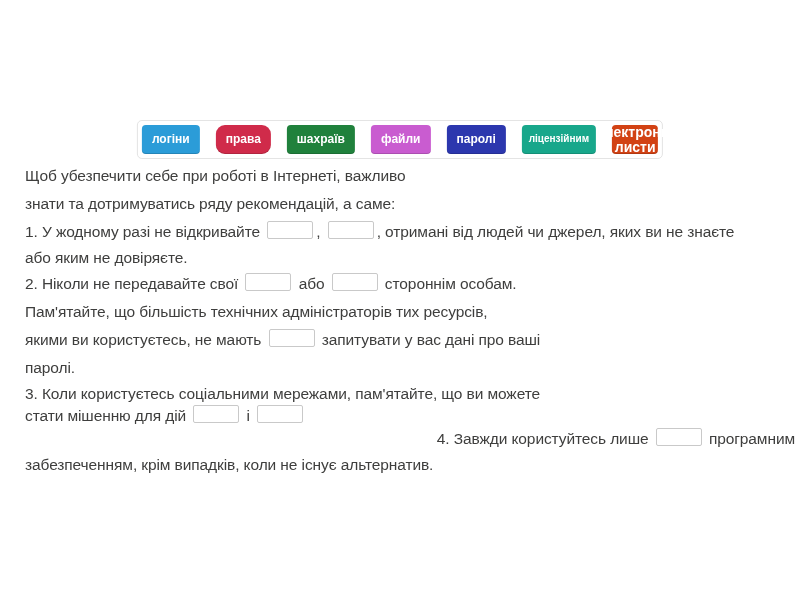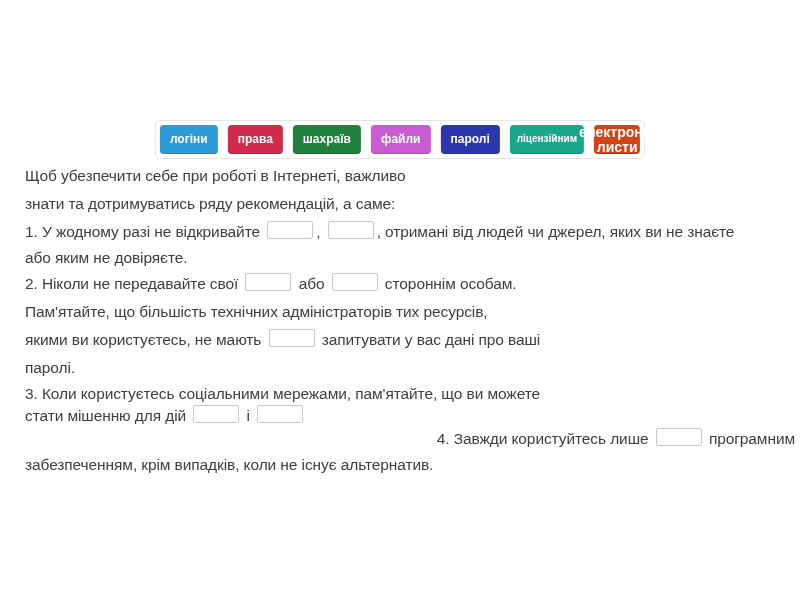--- a/index.html
+++ b/index.html
@@ -18,21 +18,21 @@
     background: #ffffff;
   }
   
   .word-bank {
     position: absolute;
     top: 120px;
     left: 50%;
     transform: translateX(-50%);
     display: flex;
     align-items: stretch;
-    gap: 10px;
+    gap: 16px;
     padding: 4px;
     background: #ffffff;
     border: 1px solid #e4e4e4;
     border-radius: 5px;
     box-sizing: border-box;
   }
   .chip {
     min-height: 24px;
     display: flex;
     align-items: center;
@@ -87,21 +87,21 @@
     margin: 0 3px;
     cursor: pointer;
   }
 </style>
 </head>
 <body>
 
 <div class="stage">
   <div class="word-bank" id="word-bank">
       <div class="chip" style="background: rgb(43, 156, 216);">логіни</div>
-      <div class="chip" style="background: rgb(208, 43, 74);">права</div>
+      <div class="chip" style="background: rgb(208, 43, 74); border-radius: 9px;">права</div>
       <div class="chip" style="background: rgb(32, 129, 60);">шахраїв</div>
       <div class="chip" style="background: rgb(201, 92, 208);">файли</div>
       <div class="chip" style="background: rgb(44, 55, 174);">паролі</div>
       <div class="chip sm" style="background: rgb(24, 167, 139);">ліцензійним</div>
       <div class="chip xs" style="background: rgb(210, 66, 20);">електронні листи</div>
     </div>
   <div class="passage" id="passage">
       <div class="line"><span>Щоб убезпечити себе при роботі в Інтернеті, важливо</span></div>
       <div class="line"><span>знати та дотримуватись ряду рекомендацій, а саме:</span></div>
       <div class="line"><span>1. У жодному разі не відкривайте </span><span class="blank"></span><span>, </span><span class="blank"></span><span>, отримані від людей чи джерел, яких ви не знаєте</span></div>

